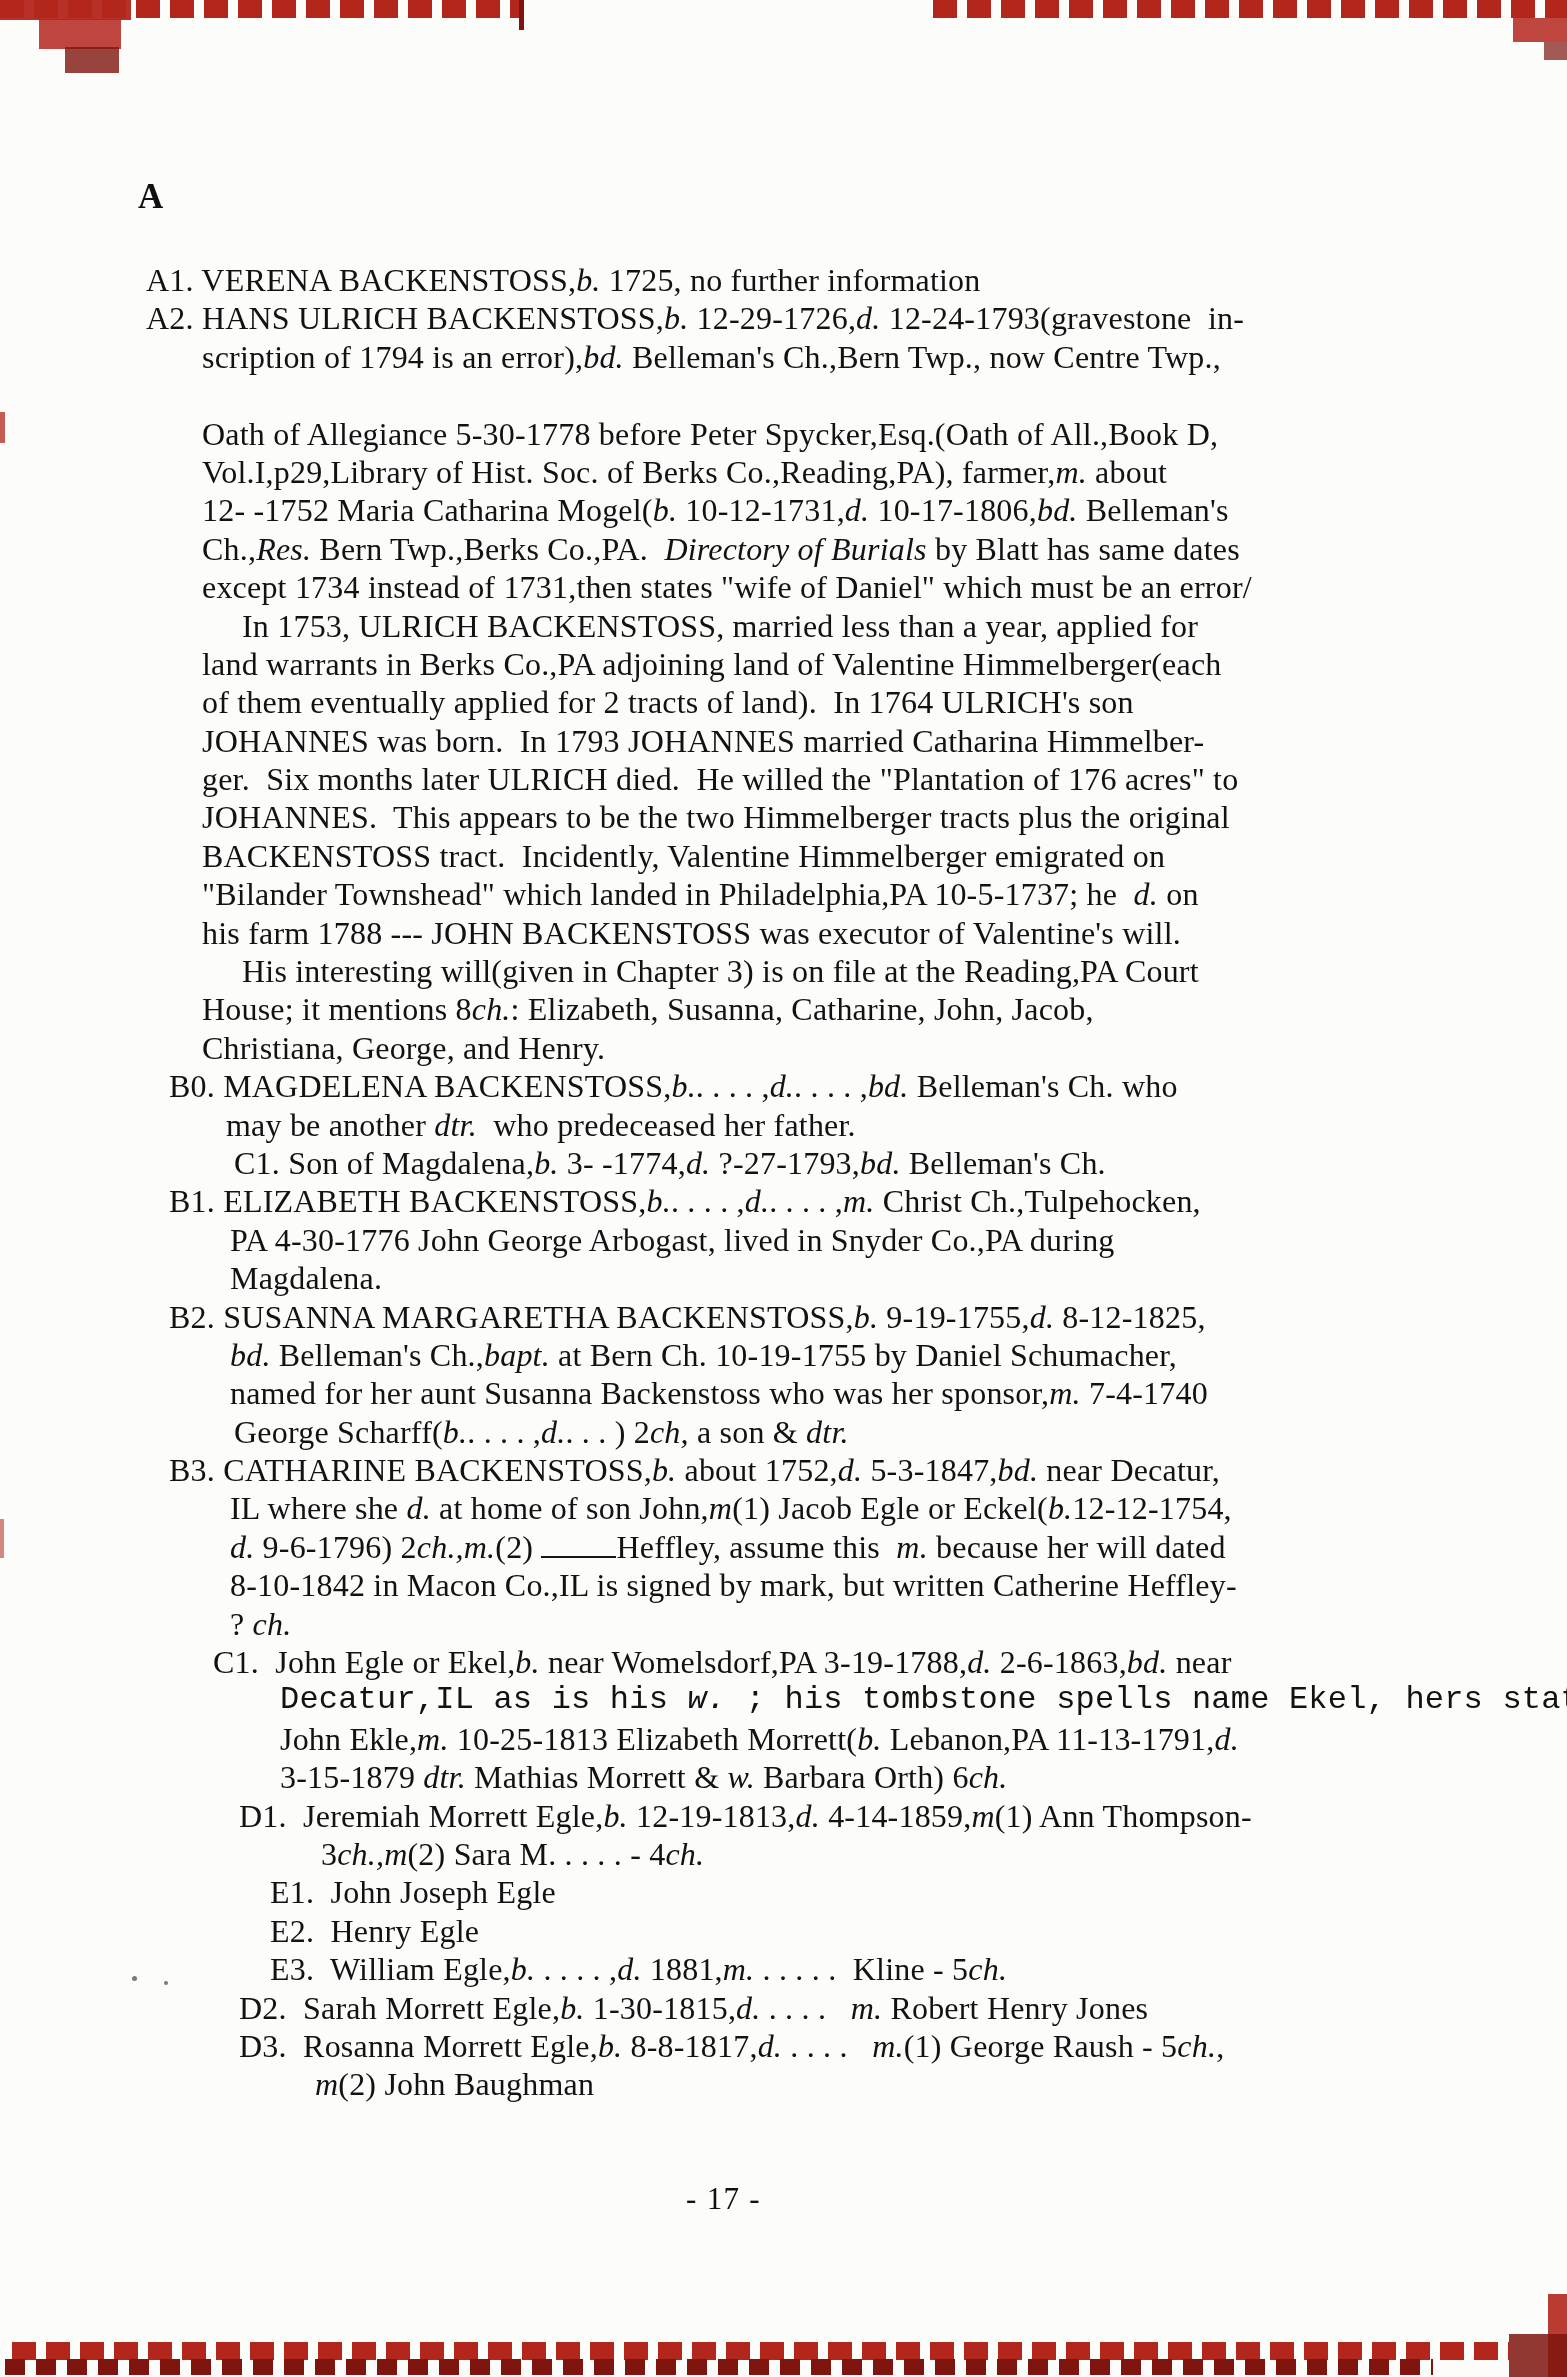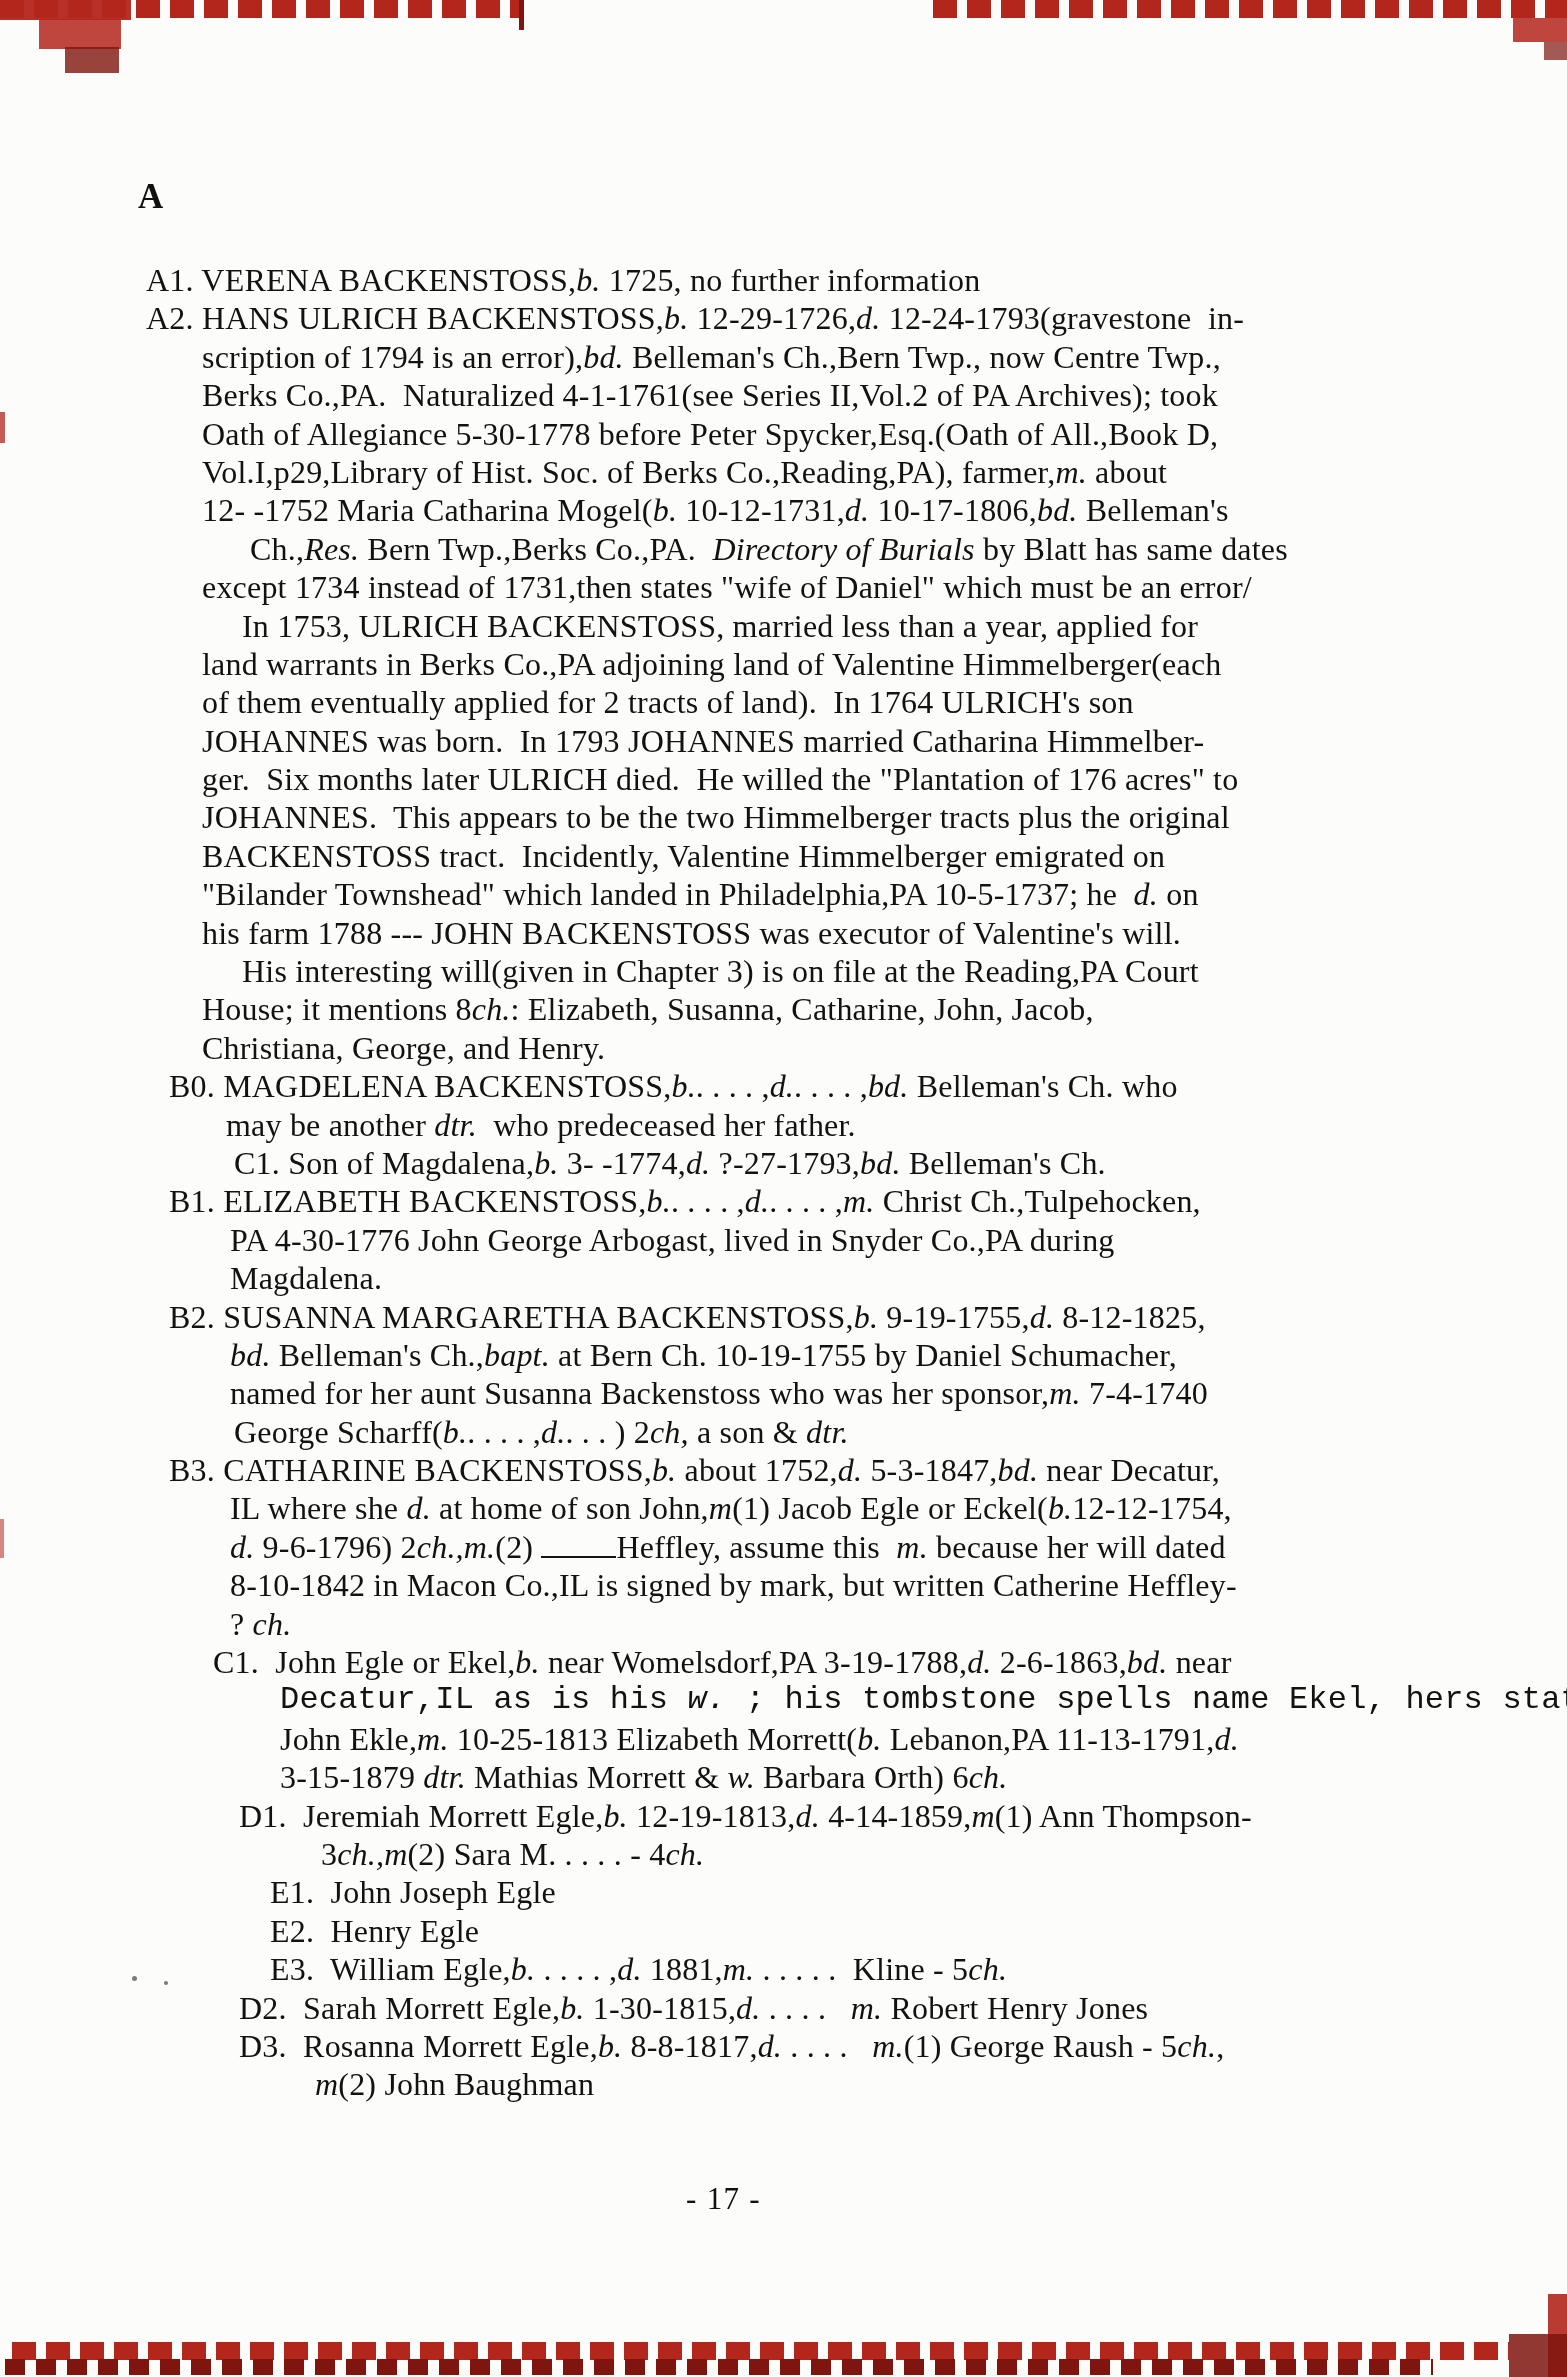--- a/index.html
+++ b/index.html
@@ -74,25 +74,24 @@
   <div class="artifact reddark" style="left:1509px; top:2334px; width:59px; height:43px; opacity:.85;"></div>
   <div class="artifact speck" style="left:132px; top:1976px; width:5.4px; height:5.4px;"></div>
   <div class="artifact speck" style="left:164px; top:1981px; width:4px; height:4px;"></div>
 
   <div class="heading">A</div>
 
   <div id="text-block">
       <div class="line" style="left: 146px; top: 0px;"><span>A1. VERENA BACKENSTOSS,</span><span class="it">b.</span><span> 1725, no further information</span></div>
       <div class="line" style="left: 146px; top: 38px;"><span>A2. HANS ULRICH BACKENSTOSS,</span><span class="it">b.</span><span> 12-29-1726,</span><span class="it">d.</span><span> 12-24-1793(gravestone  in-</span></div>
       <div class="line" style="left: 202px; top: 77px;"><span>scription of 1794 is an error),</span><span class="it">bd.</span><span> Belleman's Ch.,Bern Twp., now Centre Twp.,</span></div>
-      <div class="line" style="left: 202px; top: 115px;"><span>Berks Co.,PA.  Naturalized 4-1-1761(see Series II,Vol.2 of PA Archives); took</span></div>
       <div class="line" style="left: 202px; top: 154px;"><span>Oath of Allegiance 5-30-1778 before Peter Spycker,Esq.(Oath of All.,Book D,</span></div>
       <div class="line" style="left: 202px; top: 192px;"><span>Vol.I,p29,Library of Hist. Soc. of Berks Co.,Reading,PA), farmer,</span><span class="it">m.</span><span> about</span></div>
       <div class="line" style="left: 202px; top: 230px;"><span>12- -1752 Maria Catharina Mogel(</span><span class="it">b.</span><span> 10-12-1731,</span><span class="it">d.</span><span> 10-17-1806,</span><span class="it">bd.</span><span> Belleman's</span></div>
-      <div class="line" style="left: 202px; top: 269px; margin-left: 48px;"><span>Ch.,</span><span class="it">Res.</span><span> Bern Twp.,Berks Co.,PA.  </span><span class="it">Directory of Burials</span><span> by Blatt has same dates</span></div>
+      <div class="line" style="left: 202px; top: 269px;"><span>Ch.,</span><span class="it">Res.</span><span> Bern Twp.,Berks Co.,PA.  </span><span class="it">Directory of Burials</span><span> by Blatt has same dates</span></div>
       <div class="line" style="left: 202px; top: 307px;"><span>except 1734 instead of 1731,then states "wife of Daniel" which must be an error/</span></div>
       <div class="line" style="left: 242px; top: 346px;"><span>In 1753, ULRICH BACKENSTOSS, married less than a year, applied for</span></div>
       <div class="line" style="left: 202px; top: 384px;"><span>land warrants in Berks Co.,PA adjoining land of Valentine Himmelberger(each</span></div>
       <div class="line" style="left: 202px; top: 422px;"><span>of them eventually applied for 2 tracts of land).  In 1764 ULRICH's son</span></div>
       <div class="line" style="left: 202px; top: 461px;"><span>JOHANNES was born.  In 1793 JOHANNES married Catharina Himmelber-</span></div>
       <div class="line" style="left: 202px; top: 499px;"><span>ger.  Six months later ULRICH died.  He willed the "Plantation of 176 acres" to</span></div>
       <div class="line" style="left: 202px; top: 576px;"><span>BACKENSTOSS tract.  Incidently, Valentine Himmelberger emigrated on</span></div>
       <div class="line" style="left: 202px; top: 537px;"><span>JOHANNES.  This appears to be the two Himmelberger tracts plus the original</span></div>
       <div class="line" style="left: 202px; top: 614px;"><span>"Bilander Townshead" which landed in Philadelphia,PA 10-5-1737; he  </span><span class="it">d.</span><span> on</span></div>
       <div class="line" style="left: 202px; top: 653px;"><span>his farm 1788 --- JOHN BACKENSTOSS was executor of Valentine's will.</span></div>

